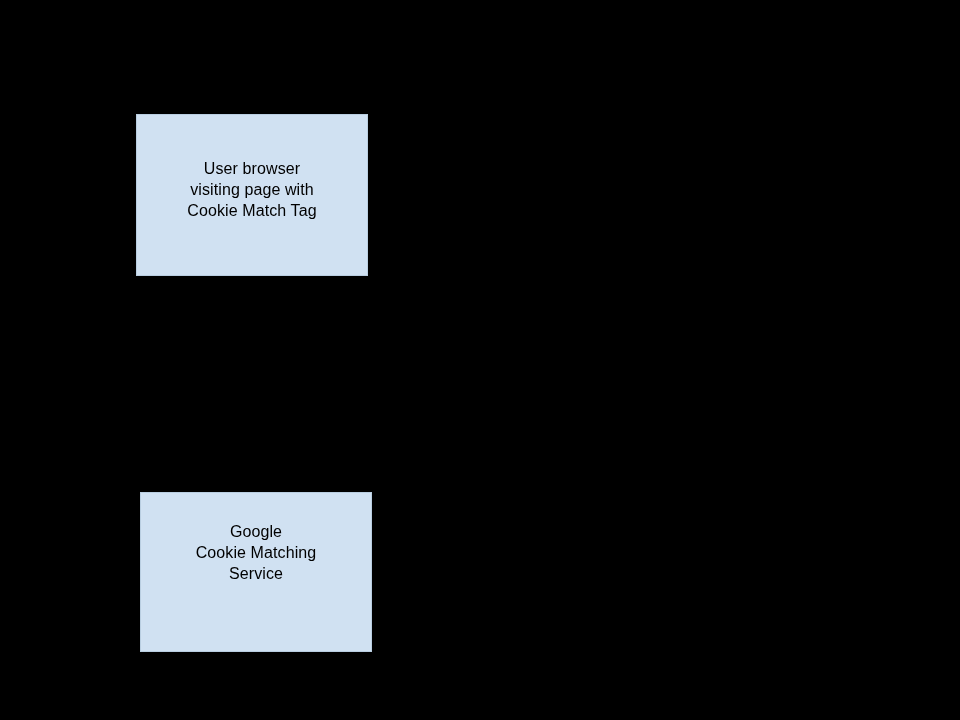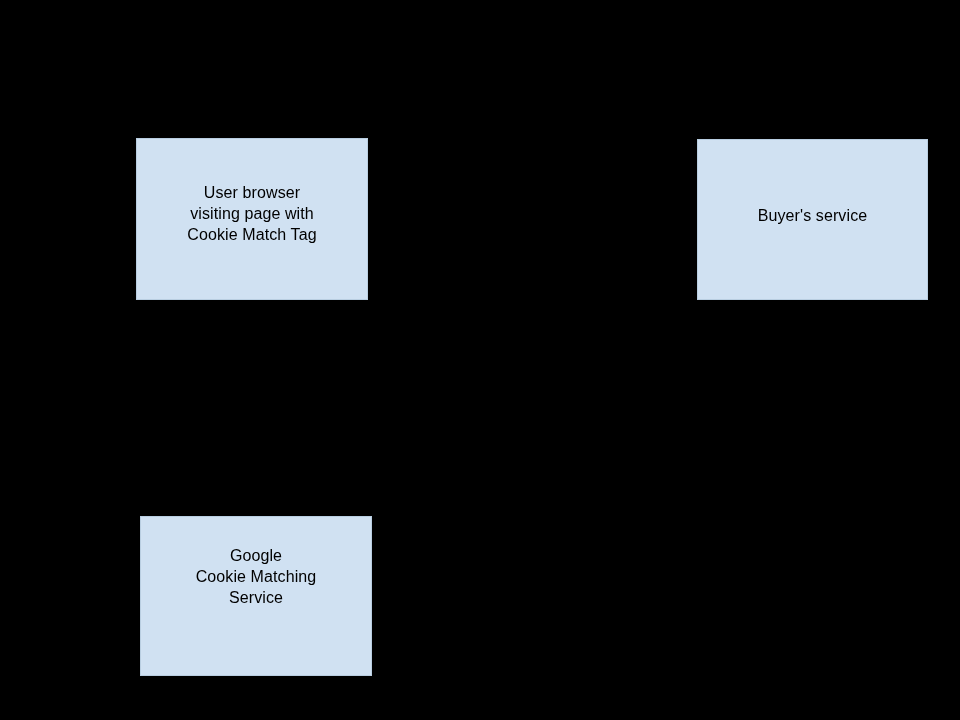--- a/index.html
+++ b/index.html
@@ -27,21 +27,20 @@
     border: 1px solid #b9cee1;
     display: flex;
     flex-direction: column;
     align-items: center;
     color: #000000;
     font-size: 16px;
     line-height: 21px;
     text-align: center;
     letter-spacing: 0.1px;
     white-space: pre;
-    margin-top: 24px;
   }
   .node-label {
     display: block;
     width: 100%;
   }
 
   
   #node-user-browser {
     left: 136px;
     top: 114px;
@@ -72,23 +71,20 @@
 <body>
 
 <div id="diagram-canvas">
 
   <div class="node-box" id="node-user-browser">
     <span class="node-label">User browser
 visiting page with
 Cookie Match Tag</span>
   </div>
 
-  <div class="node-box" id="node-buyer-service">
-    <span class="node-label">Buyer's service</span>
-  </div>
 
   <div class="node-box" id="node-google-cms">
     <span class="node-label">Google
 Cookie Matching
 Service</span>
   </div>
 
 </div>
 
 </body></html>

